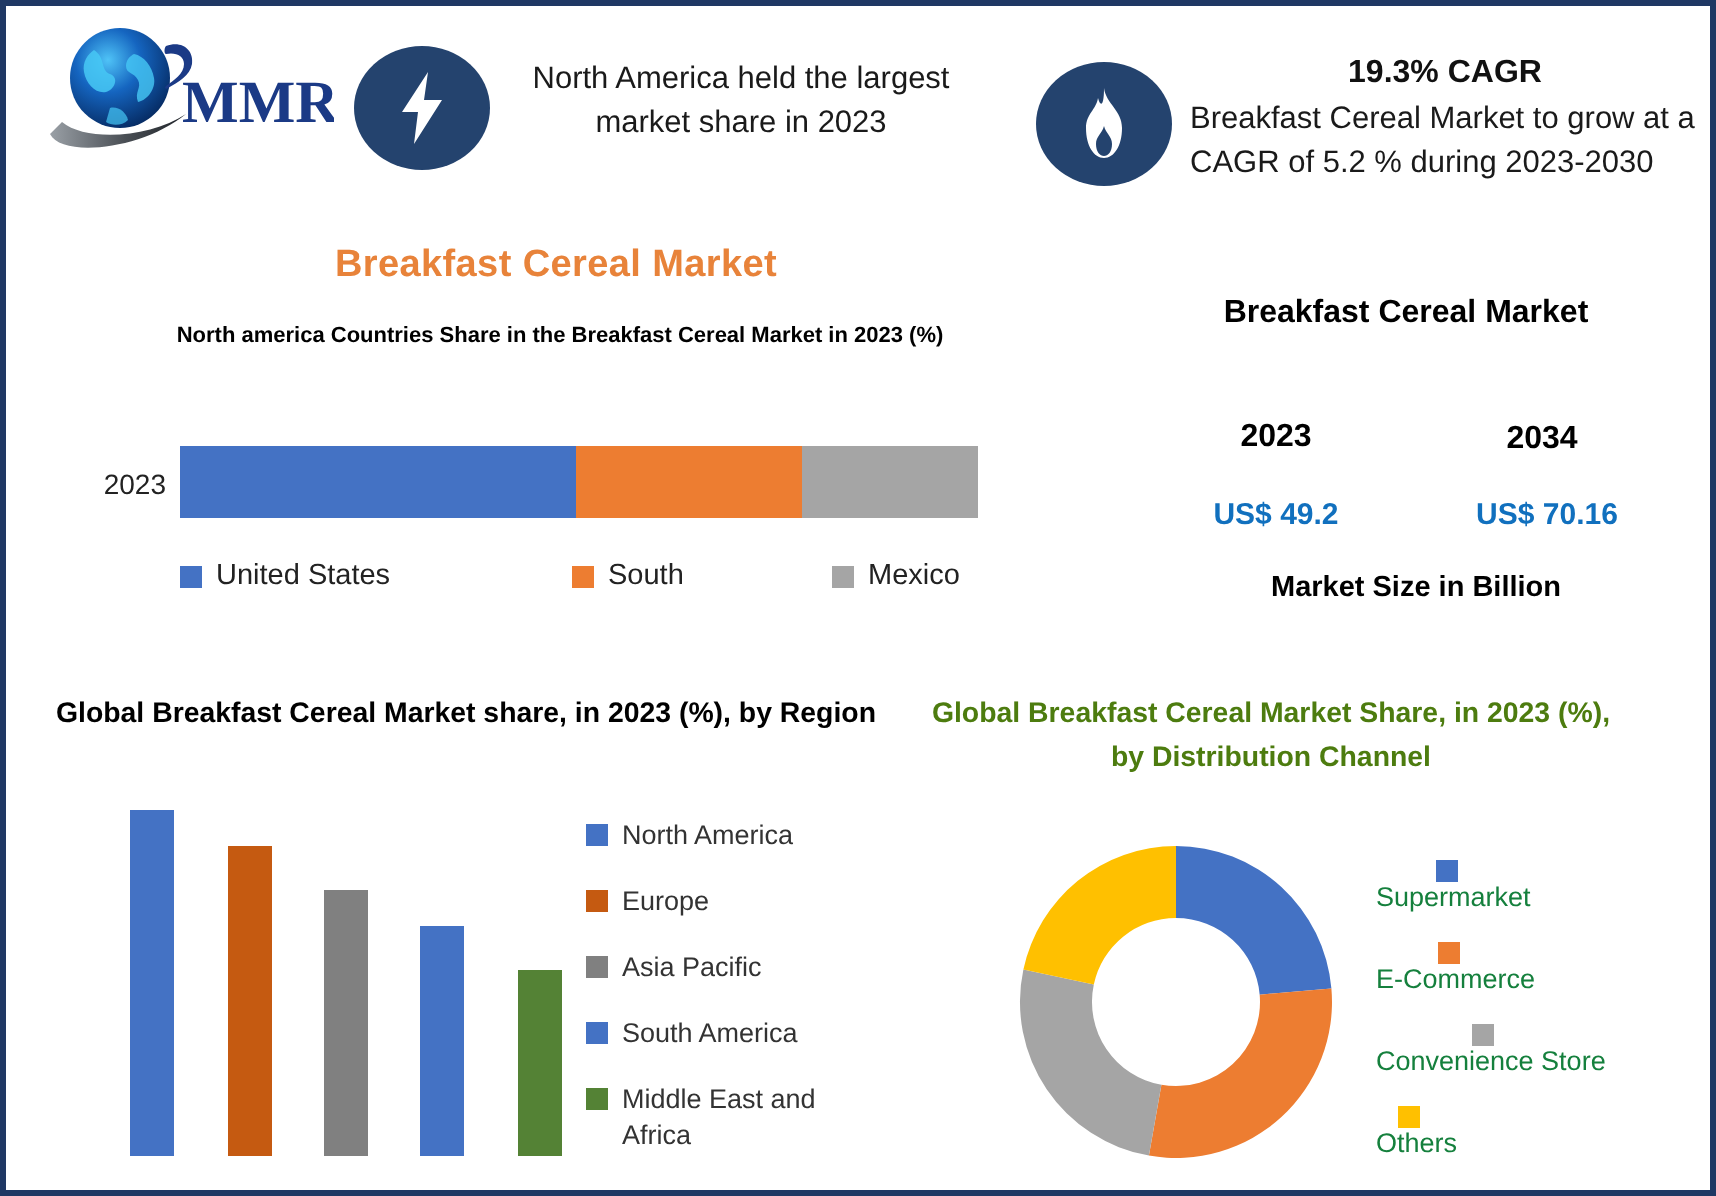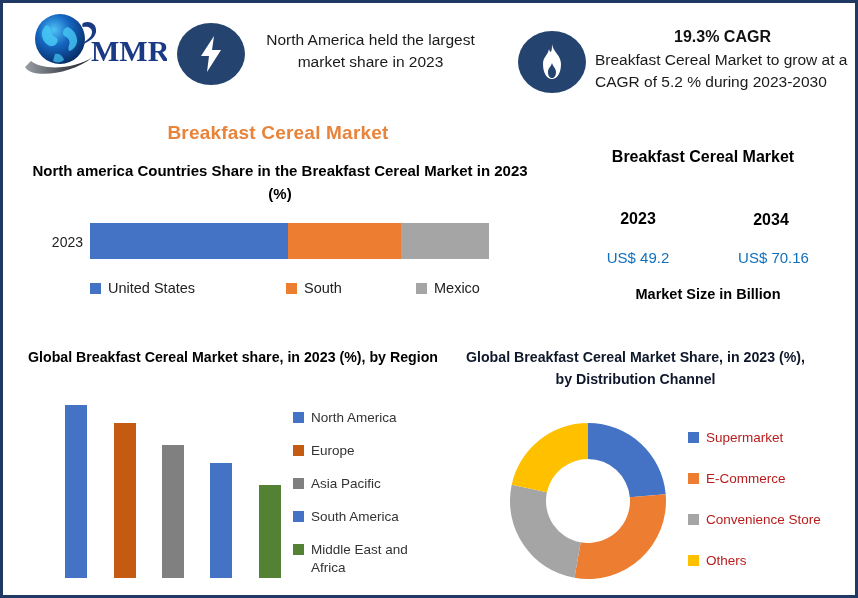--- a/index.html
+++ b/index.html
@@ -65,21 +65,21 @@
     font-size: 19px;
     font-weight: bold;
     color: #E8833A;
     letter-spacing: .2px;
   }
 
   
   .stack-title {
     left: 22px; top: 157px; width: 510px;
     text-align: center;
-    font-size: 15px;
+    font-size: 11px;
     font-weight: bold;
     color: #000;
     line-height: 1.5;
   }
   .stack-year {
     left: 30px; top: 231px; width: 50px;
     text-align: right;
     font-size: 14px;
     color: #222;
   }
@@ -113,21 +113,21 @@
     font-size: 16px;
     font-weight: bold;
     color: #000;
   }
   .ms-year {
     font-size: 16px; font-weight: bold; color: #000; text-align: center;
   }
   .ms-year-1 { left: 585px; top: 207px; width: 100px; }
   .ms-year-2 { left: 718px; top: 208px; width: 100px; }
   .ms-val {
-    font-size: 15px; font-weight: normal; color: #1170BE; text-align: center;
+    font-size: 15px; font-weight: bold; color: #1170BE; text-align: center;
   }
   .ms-val-1 { left: 585px; top: 246px; width: 100px; }
   .ms-val-2 { left: 718px; top: 246px; width: 105px; }
   .ms-foot {
     left: 570px; top: 283px; width: 270px;
     text-align: center;
     font-size: 14.5px; font-weight: bold; color: #000;
   }
 
   
@@ -154,33 +154,34 @@
     line-height: 1.3;
   }
   .region-legend-item .sq { margin-top: 3px; }
 
   
   .donut-title {
     left: 460px; top: 343px; width: 345px;
     text-align: center;
     font-size: 14.2px;
     font-weight: bold;
-    color: #0f172a;
+    color: #4d7c0f;
     line-height: 1.55;
   }
   .donut-wrap { left: 500px; top: 412px; width: 170px; height: 172px; }
 
   .donut-legend { left: 685px; top: 420px; width: 165px; height: 155px; }
   .donut-legend-item {
     position: absolute;
     display: flex;
     align-items: center;
     font-size: 13.5px;
-    color: #b91c1c;
+    color: #15803d;
     white-space: nowrap;
+    flex-direction: column;
   }
 </style>
 </head>
 <body>
 
 <div id="infographic">
 
   <div class="abs logo-wrap">
     <svg class="logo-svg" width="150" height="72" viewBox="0 0 150 72">
       <defs>

